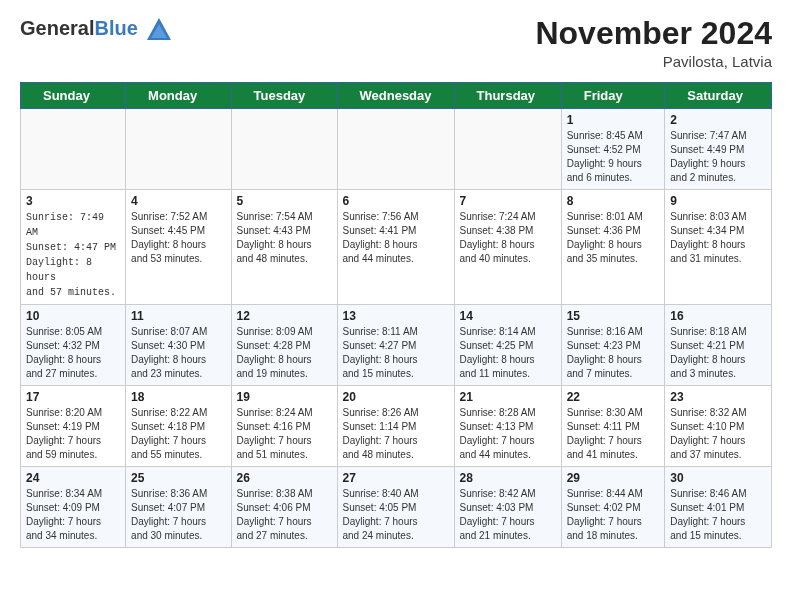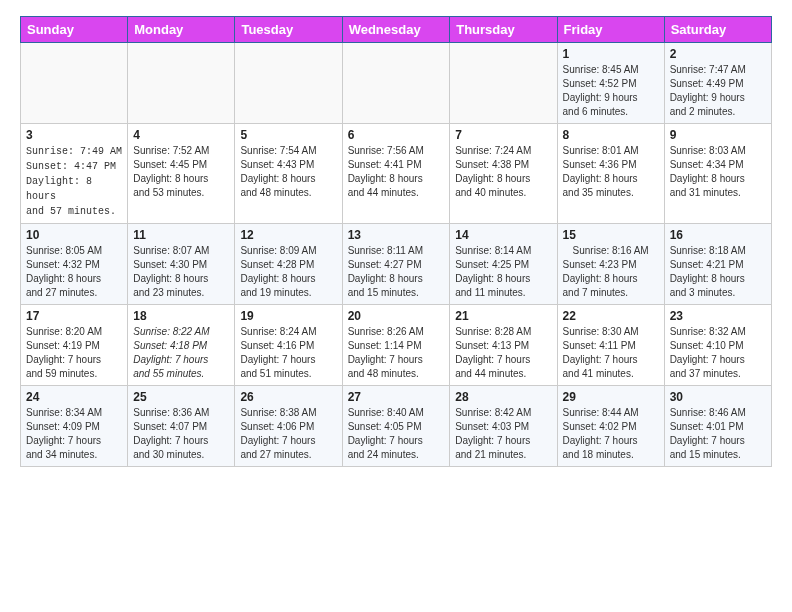--- a/index.html
+++ b/index.html
@@ -47,25 +47,25 @@
     .location {
       font-size: 15px;
       color: #444;
       margin-top: 2px;
     }
     .calendar {
       width: 100%;
       border-collapse: collapse;
     }
     .calendar thead th {
-      background-color: #d946ef;
+      background-color: #15803d;
       color: white;
       font-size: 13px;
       font-weight: bold;
-      padding: 5px 6px;
+      padding: 5px 22px;
       text-align: left;
       border: 1px solid #2e65a0;
     }
     .calendar tbody td {
       border: 1px solid #ccc;
       vertical-align: top;
       padding: 4px 5px;
       font-size: 10.5px;
       color: #333;
       width: 108px;
@@ -91,20 +91,37 @@
       line-height: 1.4;
     }
     .empty-cell {
       background: #f9f9f9 !important;
     }
   </style>
 </head>
 <body>
 
 <div class="container">
+  <div class="header">
+    <div class="logo">
+      <div>
+        <div class="logo-text">
+          <span class="logo-general">General</span><span class="logo-blue">Blue</span>
+          <svg class="logo-icon" viewBox="0 0 28 28" style="display:inline-block;vertical-align:middle;">
+            <polygon points="14,2 26,24 2,24" fill="#3a7abf"></polygon>
+            <polygon points="14,8 22,22 6,22" fill="#5a9adf"></polygon>
+          </svg>
+        </div>
+      </div>
+    </div>
+    <div class="title-block">
+      <div class="month-title">November 2024</div>
+      <div class="location">Pavilosta, Latvia</div>
+    </div>
+  </div>
 
   <table class="calendar">
     <thead>
       <tr>
         <th><span>Sunday</span></th>
         <th><span>Monday</span></th>
         <th><span>Tuesday</span></th>
         <th><span>Wednesday</span></th>
         <th><span>Thursday</span></th>
         <th><span>Friday</span></th>
@@ -171,35 +188,35 @@
 Daylight: 8 hours
 and 19 minutes.</span></td>
           <td><span class="day-num">13</span><span class="day-info" style="white-space: pre-line;">Sunrise: 8:11 AM
 Sunset: 4:27 PM
 Daylight: 8 hours
 and 15 minutes.</span></td>
           <td><span class="day-num">14</span><span class="day-info" style="white-space: pre-line;">Sunrise: 8:14 AM
 Sunset: 4:25 PM
 Daylight: 8 hours
 and 11 minutes.</span></td>
-          <td><span class="day-num">15</span><span class="day-info" style="white-space: pre-line; margin-left: 10px;">Sunrise: 8:16 AM
+          <td><span class="day-num">15</span><span class="day-info" style="white-space: pre-line;">Sunrise: 8:16 AM
 Sunset: 4:23 PM
 Daylight: 8 hours
 and 7 minutes.</span></td>
           <td><span class="day-num">16</span><span class="day-info" style="white-space: pre-line;">Sunrise: 8:18 AM
 Sunset: 4:21 PM
 Daylight: 8 hours
 and 3 minutes.</span></td>
         </tr>
         <tr>
           <td><span class="day-num">17</span><span class="day-info" style="white-space: pre-line;">Sunrise: 8:20 AM
 Sunset: 4:19 PM
 Daylight: 7 hours
 and 59 minutes.</span></td>
-          <td><span class="day-num">18</span><span class="day-info" style="white-space: pre-line; font-style: italic;">Sunrise: 8:22 AM
+          <td><span class="day-num">18</span><span class="day-info" style="white-space: pre-line;">Sunrise: 8:22 AM
 Sunset: 4:18 PM
 Daylight: 7 hours
 and 55 minutes.</span></td>
           <td><span class="day-num">19</span><span class="day-info" style="white-space: pre-line;">Sunrise: 8:24 AM
 Sunset: 4:16 PM
 Daylight: 7 hours
 and 51 minutes.</span></td>
           <td><span class="day-num">20</span><span class="day-info" style="white-space: pre-line;">Sunrise: 8:26 AM
 Sunset: 1:14 PM
 Daylight: 7 hours

